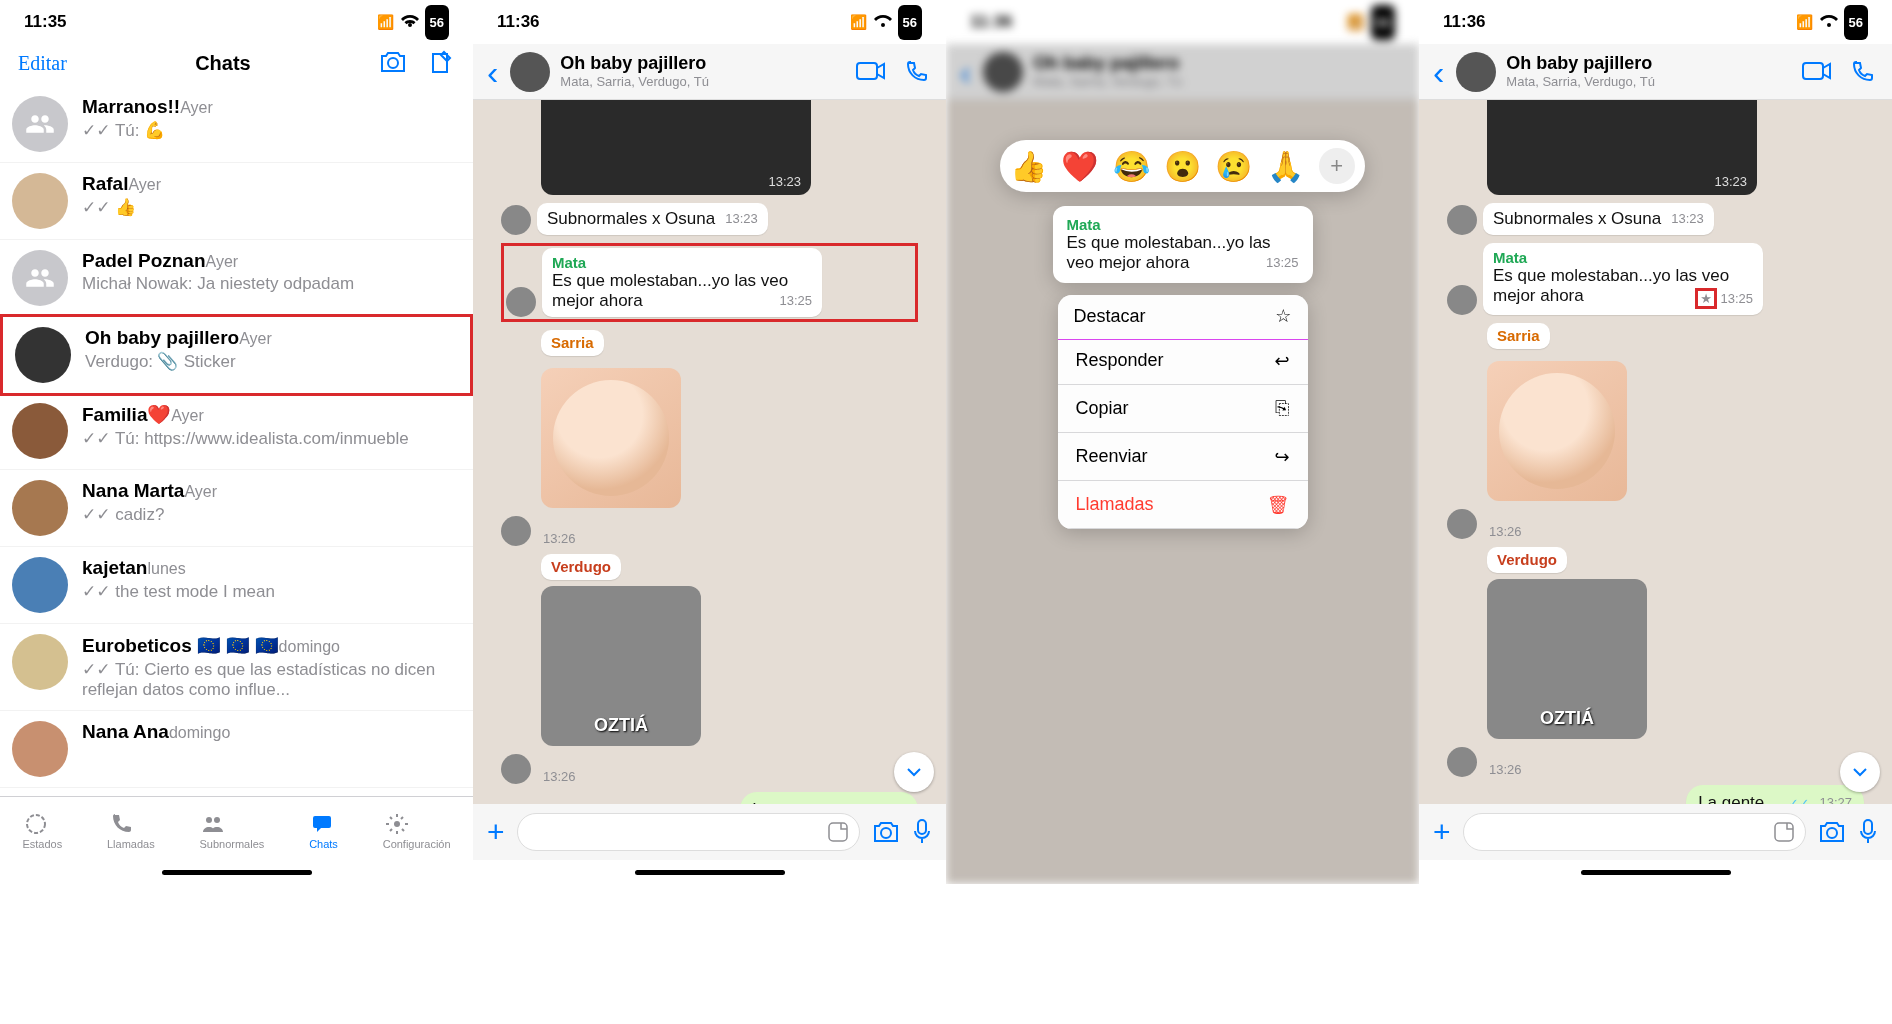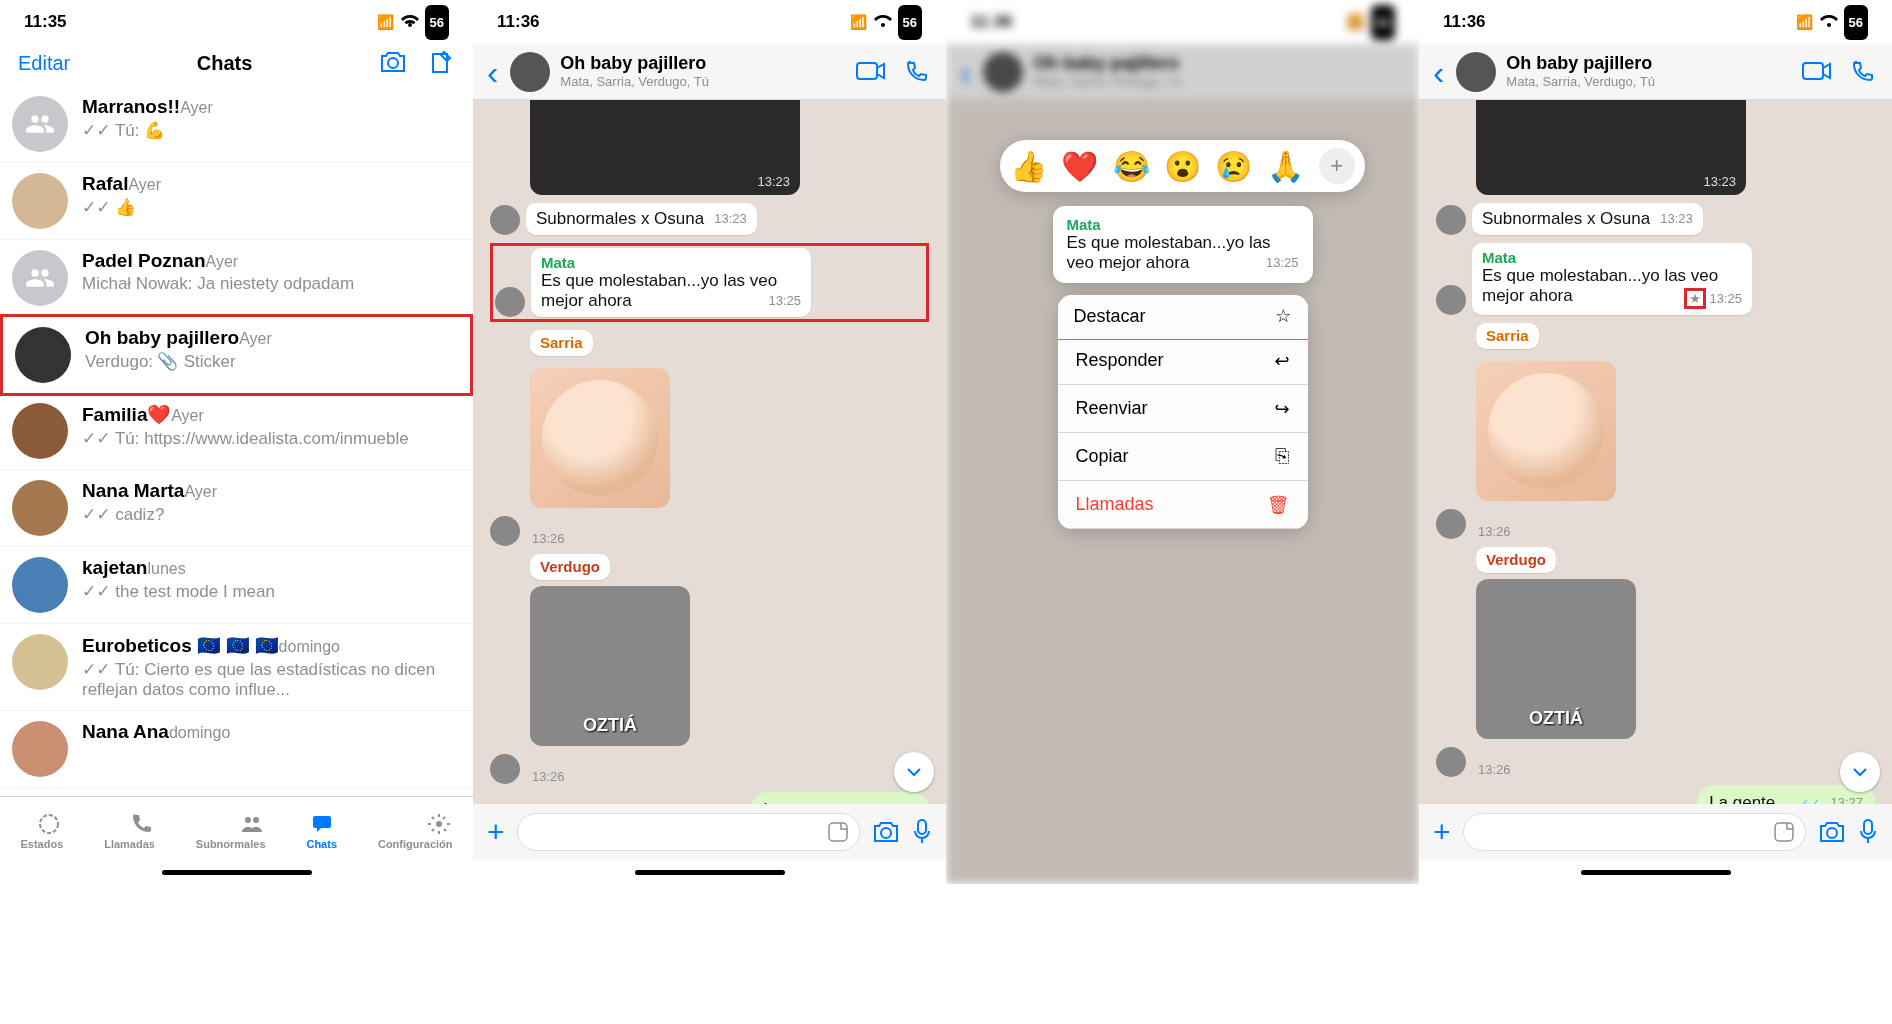--- a/index.html
+++ b/index.html
@@ -4,51 +4,51 @@
 <style>
   * { box-sizing: border-box; margin: 0; padding: 0; font-family: -apple-system, "Helvetica Neue", Arial, sans-serif; }
   body { background: #fff; display: flex; width: 1892px; height: 1024px; overflow: hidden; }
   .screen { width: 473px; height: 884px; position: relative; background: #fff; display: flex; flex-direction: column; overflow: hidden; }
   .statusbar { height: 44px; display: flex; align-items: center; justify-content: space-between; padding: 0 24px; font-size: 17px; font-weight: 600; color: #000; }
   .sb-right { display: flex; align-items: center; gap: 6px; font-size: 14px; }
   .battery { background: #000; color: #fff; border-radius: 6px; padding: 10px 5px; font-size: 13px; font-weight: 700; }
 
   
   .p1-header { display: flex; align-items: center; justify-content: space-between; padding: 6px 18px 10px; }
-  .edit { color: #007aff; font-size: 20px; }
+  .edit { color: #007aff; font-size: 20px; font-family: Liberation Serif, serif; }
   .title { font-size: 20px; font-weight: 700; }
   .hicons { display: flex; gap: 22px; color: #007aff; }
   .chat-list { flex: 1; overflow: hidden; }
   .chat { display: flex; align-items: flex-start; padding: 10px 16px 10px 12px; gap: 14px; border-bottom: 1px solid #f2f2f2; position: relative; }
   .chat.highlight { border: 3px solid #d9292c; margin: -3px 0; }
   .avatar { width: 56px; height: 56px; border-radius: 50%; background: #ccc; flex-shrink: 0; display: flex; align-items: center; justify-content: center; color: #fff; }
   .avatar.group { background: #c8c8cc; }
   .avatar svg { width: 30px; height: 30px; fill: #fff; }
   .chat-body { flex: 1; min-width: 0; }
   .chat-top { display: flex; justify-content: flex-start; align-items: baseline; }
   .chat-name { font-size: 19px; font-weight: 600; color: #000; }
   .chat-time { font-size: 16px; color: #8e8e93; }
   .chat-msg { font-size: 17px; color: #8e8e93; margin-top: 2px; overflow: hidden; display: -webkit-box; -webkit-line-clamp: 2; -webkit-box-orient: vertical; }
   .tabbar { height: 64px; border-top: 1px solid #d0d0d4; display: flex; justify-content: space-around; align-items: center; padding-top: 4px; }
-  .tab { display: flex; flex-direction: column; align-items: flex-end; gap: 2px; color: #8e8e93; font-size: 11px; font-weight: bold; }
+  .tab { display: flex; flex-direction: column; align-items: flex-start; gap: 2px; color: #8e8e93; font-size: 11px; }
   .tab.active { color: #007aff; }
   .tab svg { width: 28px; height: 24px; fill: currentColor; }
   .homebar { height: 24px; display: flex; justify-content: center; align-items: center; }
   .homebar div { width: 150px; height: 5px; background: #000; border-radius: 3px; }
 
   
   .chat-bg { background: #e5ddd5; background-image: radial-gradient(#d9d2c6 0.5px, transparent 0.5px); background-size: 14px 14px; }
   .chat-header { height: 56px; background: #f6f6f6; display: flex; align-items: center; padding: 0 8px; gap: 6px; border-bottom: 1px solid #ddd; }
   .back { color: #007aff; font-size: 34px; padding: 0 6px; line-height: 1; }
   .hgroup { display: flex; align-items: center; gap: 10px; flex: 1; min-width: 0; }
   .havatar { width: 40px; height: 40px; border-radius: 50%; background: #555; }
   .htitle { font-size: 18px; font-weight: 600; line-height: 1.1; }
   .hsub { font-size: 13px; color: #8e8e93; }
   .hactions { display: flex; gap: 18px; color: #007aff; padding-right: 10px; }
-  .messages { flex: 1; padding: 0 17px; overflow: hidden; position: relative; }
+  .messages { flex: 1; padding: 0 28px; overflow: hidden; position: relative; }
   .dark-media { width: 270px; height: 95px; background: #2a2a2a; border-radius: 0 0 12px 12px; margin-left: 40px; position: relative; }
   .time-on-media { position: absolute; right: 10px; bottom: 6px; color: #ddd; font-size: 13px; }
   .msgrow { display: flex; align-items: flex-end; gap: 6px; margin-top: 8px; position: relative; }
   .smavatar { width: 30px; height: 30px; border-radius: 50%; background: #888; flex-shrink: 0; }
   .bubble { background: #fff; border-radius: 10px; padding: 6px 10px 6px 10px; max-width: 280px; position: relative; box-shadow: 0 1px 1px rgba(0,0,0,0.1); }
   .sender { font-size: 15px; font-weight: 600; }
   .sender.mata { color: #1fa855; }
   .sender.sarria { color: #d86a00; }
   .sender.verdugo { color: #c73e1d; }
   .btext { font-size: 17px; color: #111; }
@@ -398,26 +398,26 @@
     <div class="menu">
       <div class="menuitem highlight">
           <span>Destacar</span>
           <span>☆</span>
         </div>
       <div class="menuitem">
           <span>Responder</span>
           <span>↩</span>
         </div>
       <div class="menuitem">
+          <span>Copiar</span>
+          <span>⎘</span>
+        </div>
+      <div class="menuitem">
           <span>Reenviar</span>
           <span>↪</span>
-        </div>
-      <div class="menuitem">
-          <span>Copiar</span>
-          <span>⎘</span>
         </div>
       <div class="menuitem red">
           <span>Llamadas</span>
           <span>🗑</span>
         </div>
     </div>
   </div>
 </div>
 
 <div class="screen">

